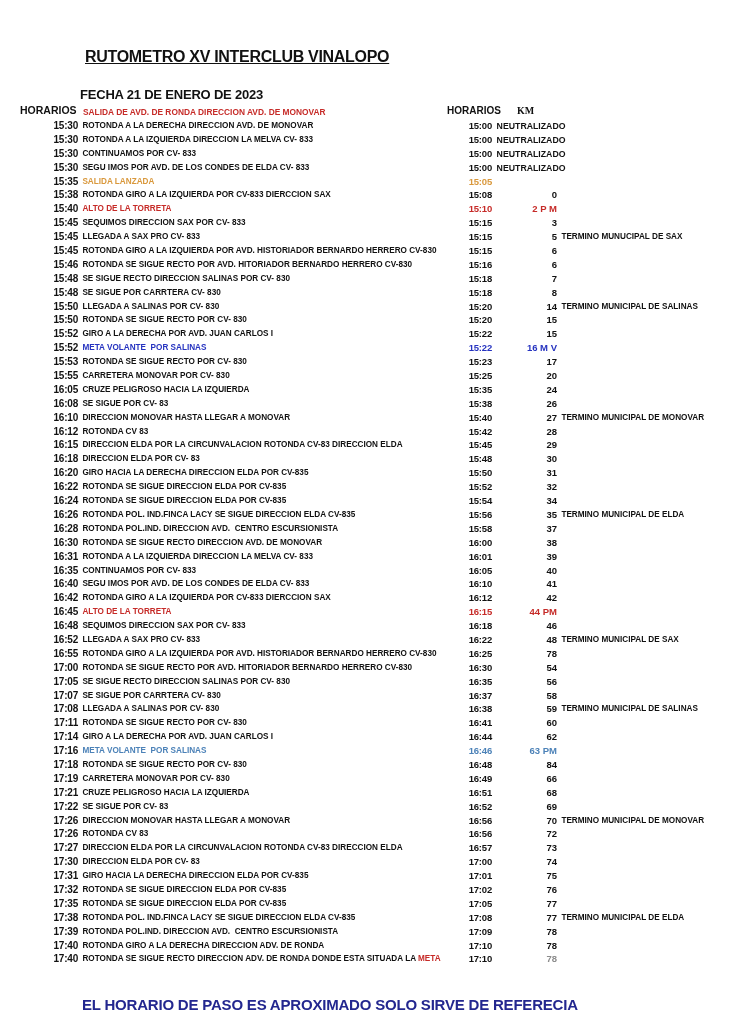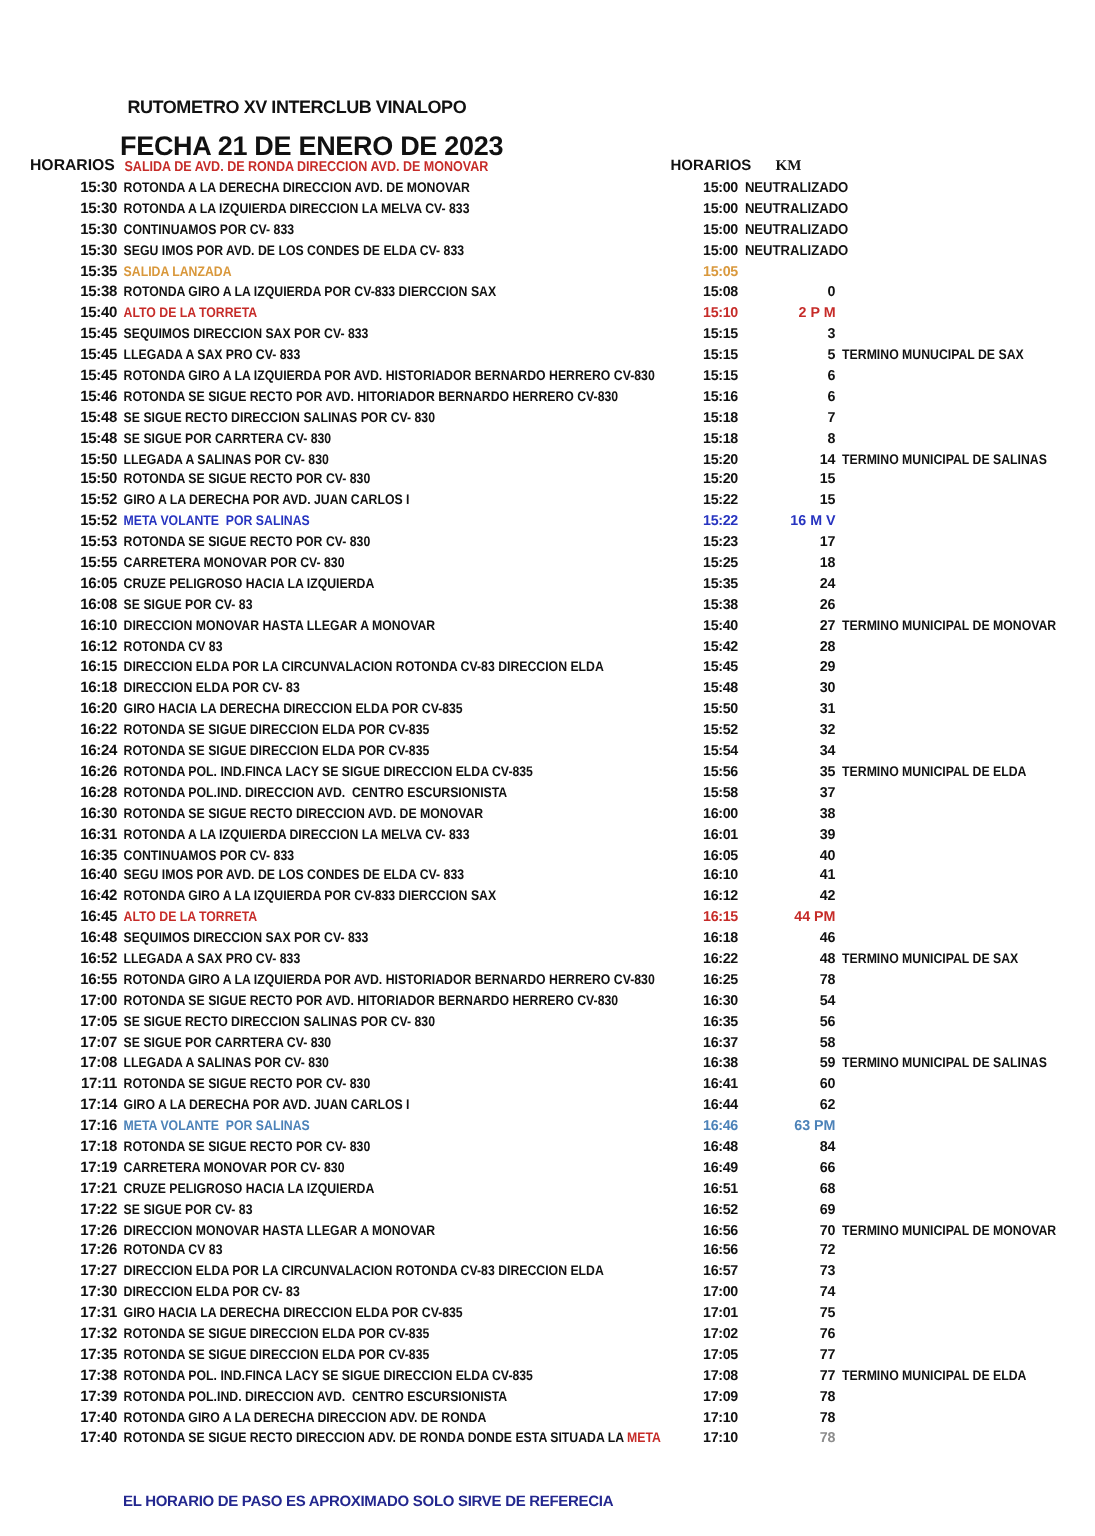--- a/index.html
+++ b/index.html
@@ -1,21 +1,21 @@
 <!DOCTYPE html>
 <html><head>
 <meta charset="utf-8">
 <style>
   html,body{margin:0;padding:0;background:#ffffff;}
   body{width:730px;height:1024px;font-family:"Liberation Sans", sans-serif;-webkit-font-smoothing:antialiased;}
   .page{position:relative;width:730px;height:1024px;background:#fff;overflow:hidden;color:#111;}
 
-  .title1{position:absolute;top:64px;left:85px;font-size:12px;font-weight:bold;letter-spacing:-0.3px;white-space:pre;}
+  .title1{position:absolute;top:48px;left:85px;font-size:16px;font-weight:bold;letter-spacing:-0.3px;white-space:pre;text-decoration:underline;}
   .title2{position:absolute;top:69px;left:38px;font-size:13.5px;font-weight:bold;letter-spacing:-0.2px;white-space:pre;}
-  .title3{position:absolute;top:87px;left:80px;font-size:18px;font-weight:bold;letter-spacing:-0.2px;white-space:pre;}
+  .title3{position:absolute;top:87px;left:80px;font-size:13px;font-weight:bold;letter-spacing:-0.2px;white-space:pre;}
 
   .colhead{position:absolute;top:104px;left:0;width:598px;height:14px;font-weight:bold;}
   .ch-1{position:absolute;left:20px;top:0;font-size:10.5px;}
   .ch-route{position:absolute;left:83px;top:1.5px;font-size:9.5px;color:var(--red);transform:scaleX(0.88);transform-origin:left center;white-space:pre;}
   .ch-2{position:absolute;left:447px;top:1px;font-size:10px;}
   .ch-km{position:absolute;left:517px;top:1px;font-size:10px;font-family:Liberation Serif, serif;}
 
   #rows{position:absolute;top:119px;left:0;width:632px;}
   .row{display:grid;grid-template-columns:78px 358px 56px 65px auto;height:13.9px;line-height:13.9px;font-weight:bold;}
   .t1{text-align:right;font-size:10px;letter-spacing:-0.2px;white-space:pre;}
@@ -24,21 +24,21 @@
   .km{text-align:right;font-size:9.5px;white-space:pre;}
   .note{padding-left:5px;font-size:9.3px;white-space:pre;transform:scaleX(0.88);transform-origin:left center;}
   .status{grid-column:4/6;padding-left:5px;font-size:9.5px;white-space:pre;transform:scaleX(0.92);transform-origin:left center;}
 
   .orange{color:var(--orange);}
   .red{color:var(--red);}
   .blue{color:var(--blue);}
   .lightblue{color:var(--lightblue);}
   .gray{color:var(--gray);}
 
-  .footer{position:absolute;top:996px;left:82px;font-size:10px;font-weight:bold;color:var(--navy);letter-spacing:-0.2px;white-space:pre;}
+  .footer{position:absolute;top:996px;left:82px;font-size:15px;font-weight:bold;color:var(--navy);letter-spacing:-0.2px;white-space:pre;}
 </style>
 </head>
 <body>
 
 <div class="page" style="--red: #C62B28; --orange: #D9983C; --blue: #2633C0; --lightblue: #4C82B8; --navy: #23278F; --gray: #8C8C8C;">
   <div class="title1">RUTOMETRO XV INTERCLUB VINALOPO</div>
   <div class="title3">FECHA 21 DE ENERO DE 2023</div>
 
   <div class="colhead">
     <span class="ch-1">HORARIOS</span>
@@ -167,21 +167,21 @@
         <span class="t1">15:53</span>
         <span class="desc">ROTONDA SE SIGUE RECTO POR CV- 830</span>
         <span class="t2">15:23</span>
         <span class="km">17</span>
         <span class="note"></span>
       </div>
       <div class="row">
         <span class="t1">15:55</span>
         <span class="desc">CARRETERA MONOVAR POR CV- 830</span>
         <span class="t2">15:25</span>
-        <span class="km">18</span>
+        <span class="km">20</span>
         <span class="note"></span>
       </div>
       <div class="row">
         <span class="t1">16:05</span>
         <span class="desc">CRUZE PELIGROSO HACIA LA IZQUIERDA</span>
         <span class="t2">15:35</span>
         <span class="km">24</span>
         <span class="note"></span>
       </div>
       <div class="row">

